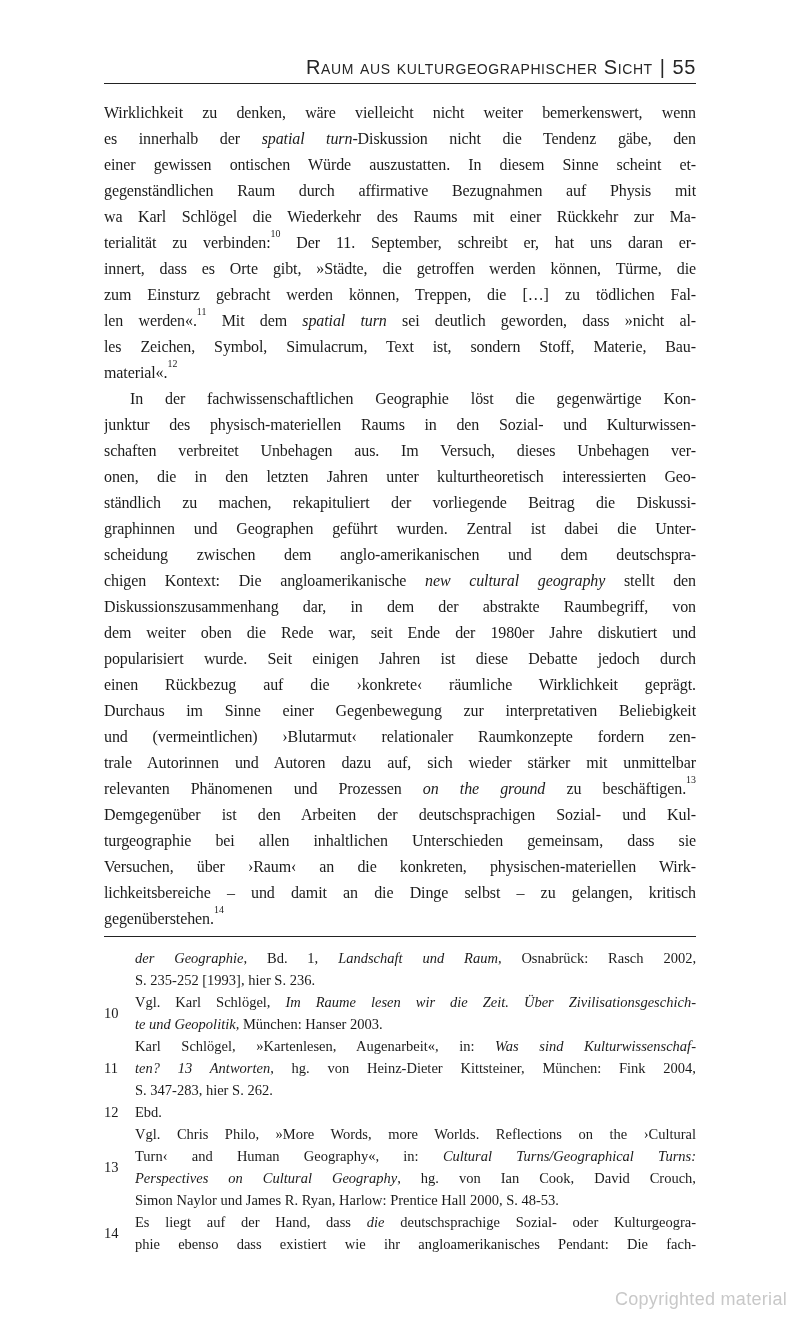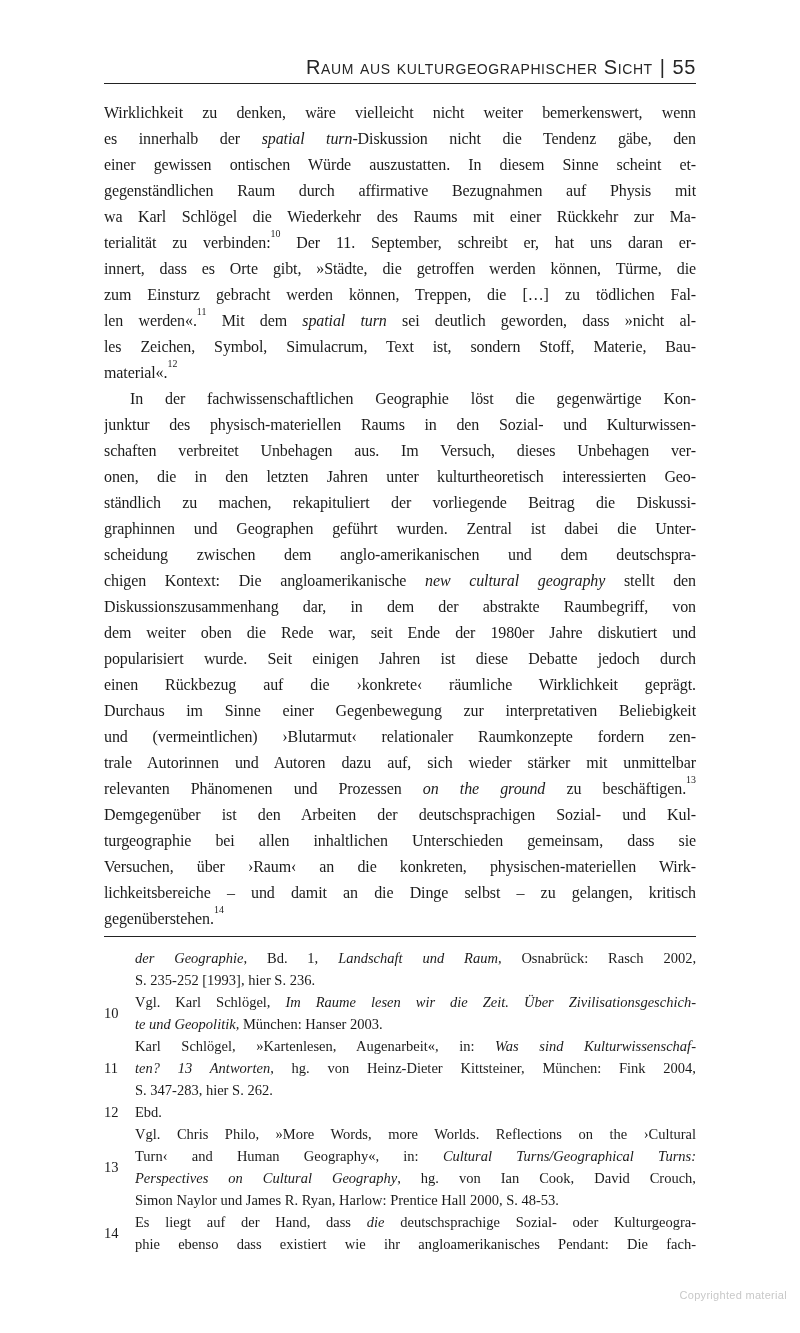--- a/index.html
+++ b/index.html
@@ -88,21 +88,21 @@
     text-align-last: justify;
     overflow: hidden;
   }
   .fn-line.final { text-align-last: left; }
   
   .watermark {
     position: absolute;
     top: 1289px;
     right: 13px;
     font-family: "Liberation Sans", sans-serif;
-    font-size: 11px;
+    font-size: 18px;
     letter-spacing: 0.3px;
     color: #c8c8c8;
   }
 </style>
 </head>
 <body>
 
 <div class="page">
 
   <header class="running-head">

